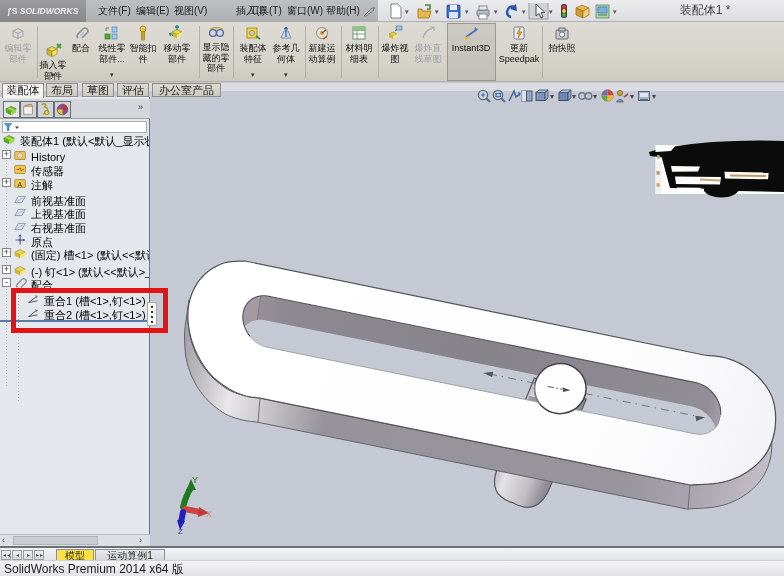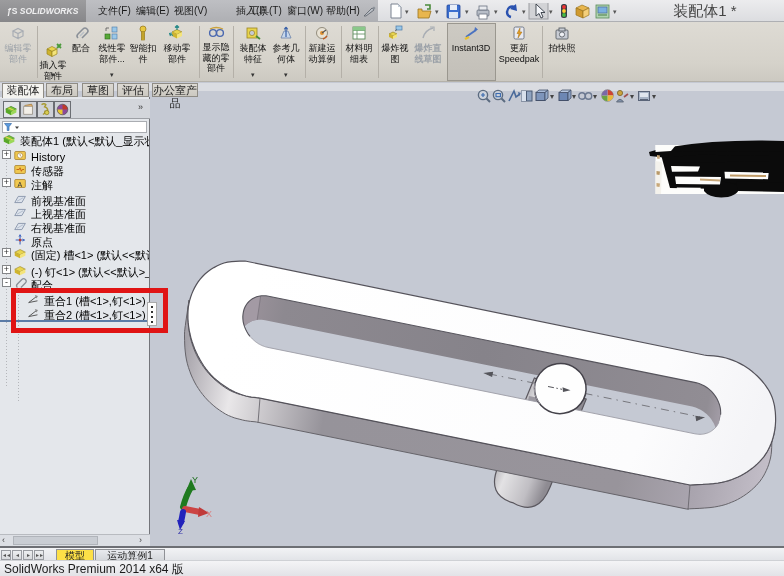--- a/index.html
+++ b/index.html
@@ -1,21 +1,21 @@
 <!DOCTYPE html>
 <html><head><meta charset="utf-8"><style>
 *{margin:0;padding:0;box-sizing:border-box;}
 html,body{width:784px;height:576px;overflow:hidden;font-family:"Liberation Sans",sans-serif;}
 #app{position:relative;width:784px;height:576px;background:#c5c9d3;}
 .abs{position:absolute;}
 #titlebar{left:0;top:0;width:784px;height:22px;background:linear-gradient(#bebfc3,#aeafb3);}
 #logo{left:0;top:0;width:86px;height:22px;background:linear-gradient(#9c9c9e,#87878a);color:#f0f0f1;font-size:8.5px;font-weight:bold;line-height:22px;padding-left:7px;letter-spacing:0;white-space:nowrap;overflow:hidden;}
 #qbar{left:378px;top:0;width:406px;height:21px;background:linear-gradient(#ececee,#dcdde0);}
 .menu{top:0;height:21px;line-height:21px;font-size:10px;color:#1a1a1a;}
-#doctitle{left:650px;top:0;width:110px;text-align:center;height:21px;line-height:21px;font-size:15px;color:#444;}
+#doctitle{left:650px;top:0;width:110px;text-align:center;height:21px;line-height:21px;font-size:12px;color:#444;}
 #ribbon{left:0;top:22px;width:784px;height:60px;background:linear-gradient(#dedbd4,#d5d2ca 70%,#ccc9c1);border-bottom:1px solid #b5b2aa;}
 .rbtn{position:absolute;top:2px;text-align:center;font-size:9px;line-height:10.5px;color:#111;}
 .rbtn .ic{display:block;margin:0 auto 1px auto;width:17px;height:17px;}
 .rbtn.dis{color:#9ba1a8;}
 .rsep{position:absolute;top:26px;width:1px;height:52px;background:#b4b0a8;}
 .rdot{position:absolute;top:73px;font-size:7px;color:#333;line-height:4px;}
 #i3d{position:absolute;left:447px;top:23px;width:49px;height:58px;background:linear-gradient(#cdcac3,#c2bfb8);border:1px solid #9a978f;}
 .ctab{position:absolute;top:83px;height:14px;line-height:13px;font-size:11px;color:#222;background:linear-gradient(#dcd9d2,#ccc9c1);border:1px solid #8f8c85;text-align:center;}
 .ctab.act{background:#f4f3ef;height:15px;z-index:3;border-bottom:none;}
 #panel{left:0;top:97px;width:150px;height:437px;background:#e4e7eb;border-right:1px solid #73757a;}
@@ -168,21 +168,21 @@
         <path d="M2 5.5 h12 M2 9 h12 M6 2 v12" stroke="#5a8a5a" stroke-width="0.8"></path>
         <rect x="2" y="2" width="12" height="3.5" fill="#8ac88a"></rect>
       </svg>材料明<br>细表</div>
 <div class="rbtn " style="left:372px;top:25px;width:46px;"><svg class="ic" viewBox="0 0 17 17">
         <path d="M2 9 L6 7 L10 9 L6 11 Z" fill="#e8d44e" stroke="#9a8420" stroke-width="0.7"></path>
         <path d="M2 9 L2 12 L6 14 L6 11 Z" fill="#cfb42e"></path>
         <path d="M10 9 L10 12 L6 14 L6 11 Z" fill="#f4e47a"></path>
         <rect x="9" y="1" width="6" height="4" fill="#9ac8e8" stroke="#4a7aa8" stroke-width="0.7"></rect>
         <path d="M8 6 l2 -1.5" stroke="#555" stroke-width="0.8"></path>
       </svg>爆炸视<br>图</div>
-<div class="rbtn dis" style="left:405px;top:25px;width:46px;font-weight:bold;"><svg class="ic" viewBox="0 0 17 17">
+<div class="rbtn dis" style="left:405px;top:25px;width:46px;"><svg class="ic" viewBox="0 0 17 17">
         <path d="M3 13 Q5 5 13 3" fill="none" stroke="#a8adb4" stroke-width="1.4"></path>
         <path d="M10 2 l4 0 0 4" fill="none" stroke="#a8adb4" stroke-width="1.2"></path>
       </svg>爆炸直<br>线草图</div>
 <div class="rbtn " style="left:443px;top:25px;width:56px;"><svg class="ic" viewBox="0 0 17 17">
         <path d="M3 12 L13 5" stroke="#4a72c0" stroke-width="2"></path>
         <path d="M12 2 L15 4.5 L11 7 Z" fill="#4a72c0"></path>
         <path d="M2 14 L6 12" stroke="#e8c030" stroke-width="2.4"></path>
       </svg>Instant3D</div>
 <div class="rbtn " style="left:491px;top:25px;width:56px;"><svg class="ic" viewBox="0 0 17 17">
         <rect x="3" y="2" width="10" height="12" rx="1.5" fill="#e8eaf2" stroke="#6a7280" stroke-width="0.9"></rect>
@@ -195,21 +195,21 @@
       </svg>拍快照</div>
 <div class="rdot" style="left:51px;">▾</div>
 <div class="rdot" style="left:110px;">▾</div>
 <div class="rdot" style="left:251px;">▾</div>
 <div class="rdot" style="left:284px;">▾</div>
 <div class="abs" style="left:0;top:83px;width:784px;height:8px;background:#dadce1;"></div>
 <div class="ctab act" style="left:2px;width:42px;">装配体</div>
 <div class="ctab" style="left:46px;width:32px;">布局</div>
 <div class="ctab" style="left:82px;width:32px;">草图</div>
 <div class="ctab" style="left:117px;width:32px;">评估</div>
-<div class="ctab" style="left:152px;width:46px;">办公室产品</div>
+<div class="ctab" style="left:152px;width:69px;">办公室产品</div>
 <svg class="abs" style="left:0;top:0" width="784" height="576" viewBox="0 0 784 576">
 <defs>
 <linearGradient id="wg" gradientUnits="userSpaceOnUse" x1="186" y1="340" x2="776" y2="460">
 <stop offset="0" stop-color="#a5a2a9"></stop>
           <stop offset="0.09" stop-color="#e9e7e9"></stop>
 <stop offset="0.25" stop-color="#96939a"></stop>
           <stop offset="0.75" stop-color="#98949b"></stop>
 <stop offset="0.88" stop-color="#aaa5af"></stop>
           <stop offset="1" stop-color="#c5c0ca"></stop>
 </linearGradient>

